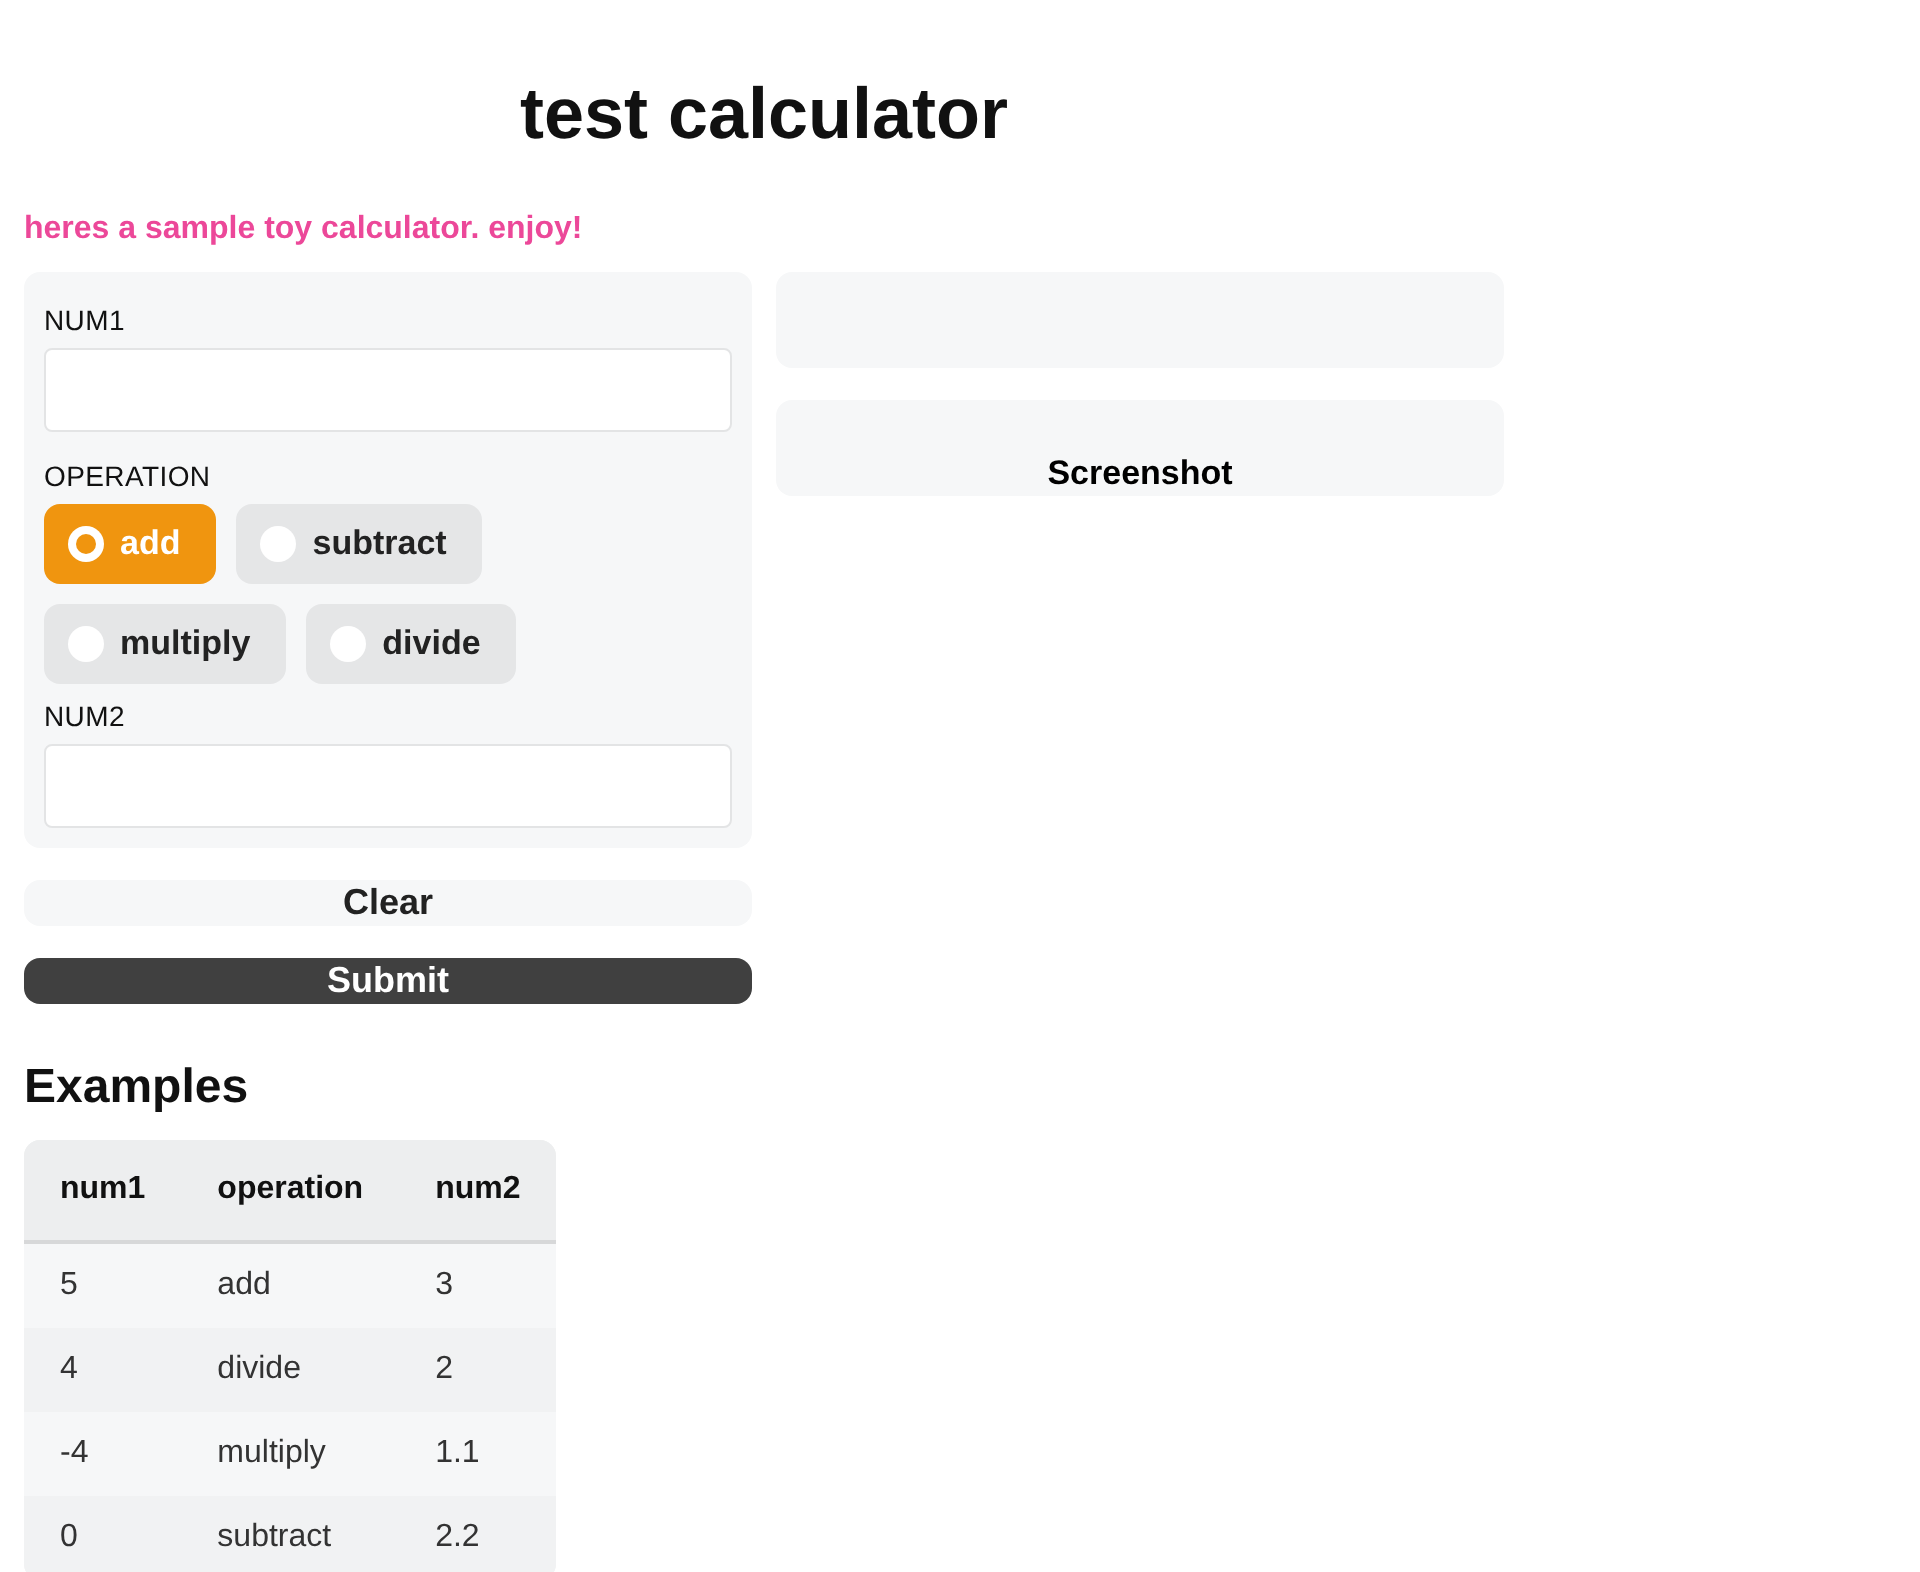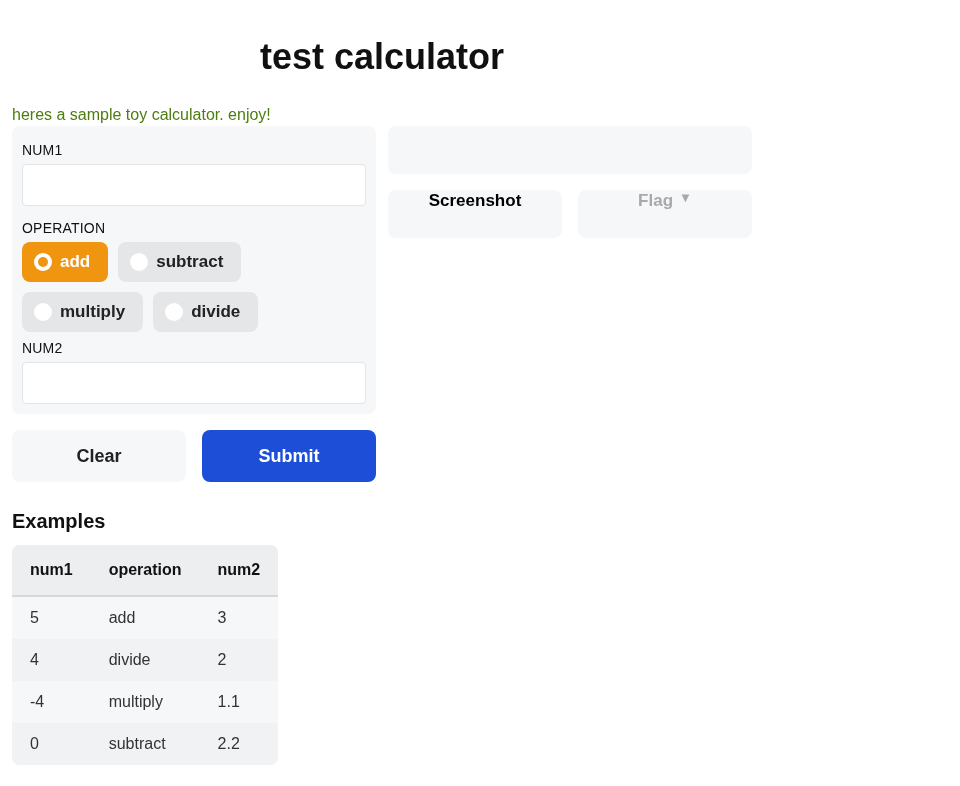--- a/index.html
+++ b/index.html
@@ -15,22 +15,23 @@
   }
   .title {
     text-align: center;
     font-size: 36px;
     font-weight: 600;
     margin: 24px 0 28px 0;
     color: #111;
   }
   .subtitle {
     font-size: 16px;
-    margin: 0 0 2px 0;
-    color: #4d7c0f;
+    margin: 0 0 12px 0;
+    color: #ec4899;
+    font-weight: bold;
   }
   .two-col {
     display: flex;
     gap: 12px;
     align-items: flex-start;
   }
   .left, .right {
     flex: 1 1 0;
     min-width: 0;
   }
@@ -89,36 +90,37 @@
     position: absolute;
     left: 4px; top: 4px;
     width: 10px; height: 10px;
     border-radius: 50%;
     background: #f0950f;
   }
   .btn-row {
     display: flex;
     gap: 16px;
     margin-top: 16px;
+    flex-direction: column;
   }
   .btn {
     flex: 1 1 0;
     border: none;
     height: 52px;
     border-radius: 8px;
     font-size: 18px;
     font-weight: 600;
     cursor: pointer;
   }
   .btn-light {
     background: #f6f7f8;
     color: #222;
   }
   .btn-primary {
-    background: #1d4ed8;
+    background: #404040;
     color: #fff;
   }
   .output-box {
     background: #f6f7f8;
     border-radius: 8px;
     height: 48px;
     width: 100%;
   }
   .secondary-row {
     display: flex;
@@ -128,35 +130,35 @@
   .btn-sec {
     flex: 1 1 0;
     border: none;
     height: 48px;
     border-radius: 8px;
     background: #f6f7f8;
     font-size: 17px;
     font-weight: 600;
     cursor: pointer;
     display: flex;
-    align-items: flex-start;
+    align-items: flex-end;
     justify-content: center;
     gap: 6px;
   }
   .btn-sec.disabled {
     color: #a7a9ab;
     cursor: default;
   }
   .tri-down {
     display: inline-block;
     font-size: 13px;
     line-height: 1;
   }
   .examples-title {
-    font-size: 20px;
+    font-size: 24px;
     font-weight: 700;
     margin: 28px 0 12px 0;
   }
   table.examples {
     border-collapse: collapse;
     background: #f1f2f3;
     border-radius: 8px;
     overflow: hidden;
   }
   table.examples thead th {
@@ -253,20 +255,16 @@
         </tbody>
       </table>
     </div>
 
     <div class="right">
       <div class="output-box"></div>
       <div class="secondary-row">
         <button class="btn-sec">
           <span>Screenshot</span>
         </button>
-        <button class="btn-sec disabled">
-          <span>Flag</span>
-          <span class="tri-down">▼</span>
-        </button>
       </div>
     </div>
   </div>
 </div>
 
 </body></html>

